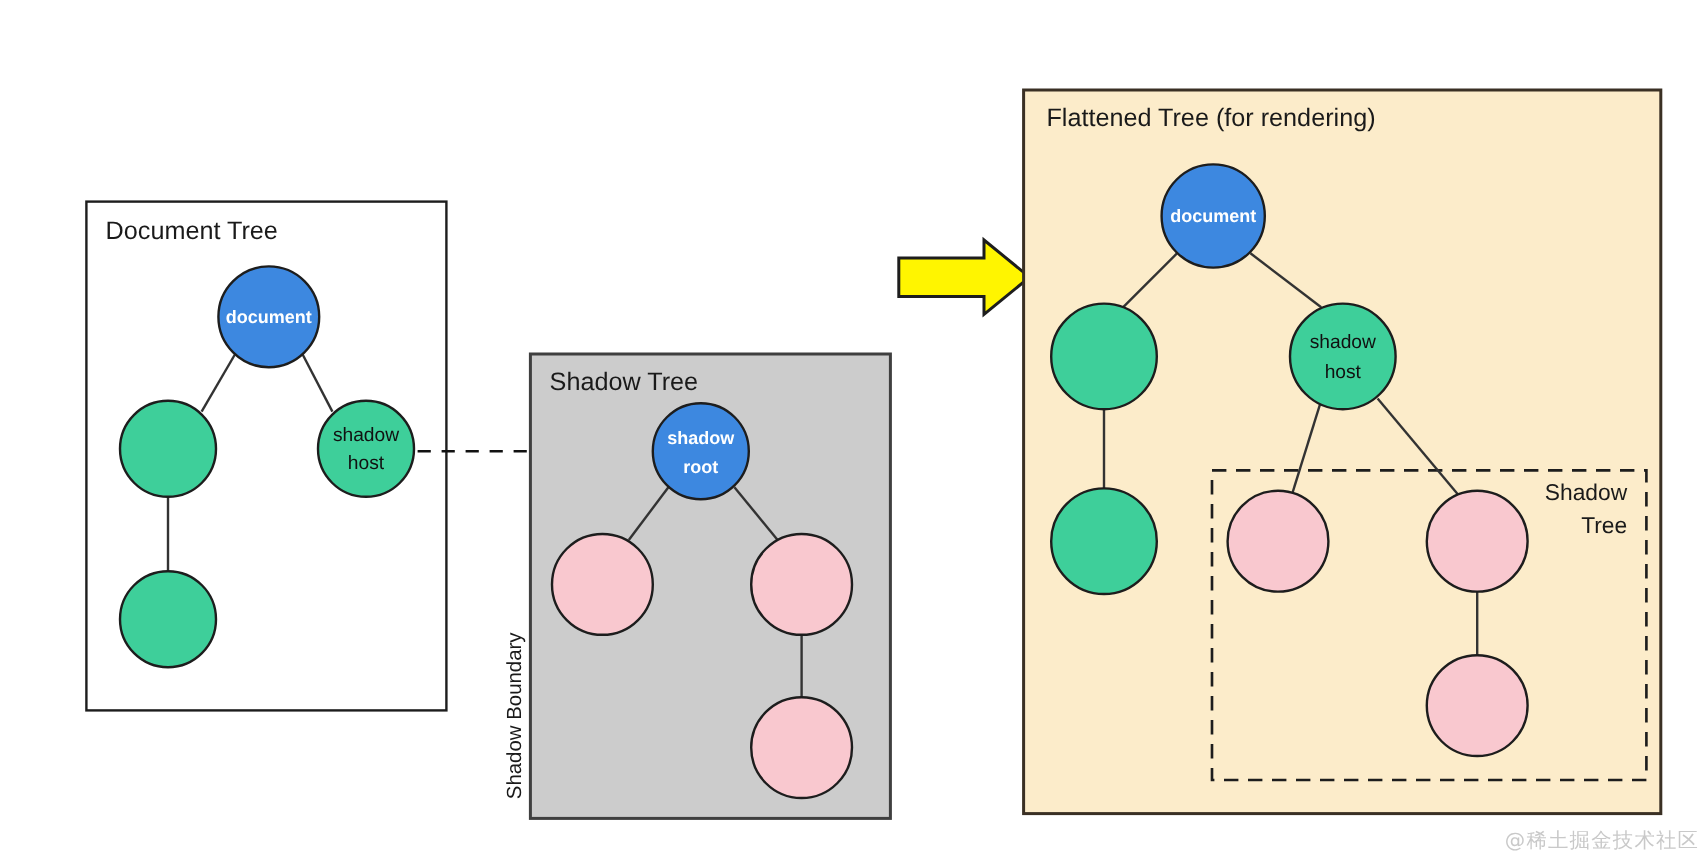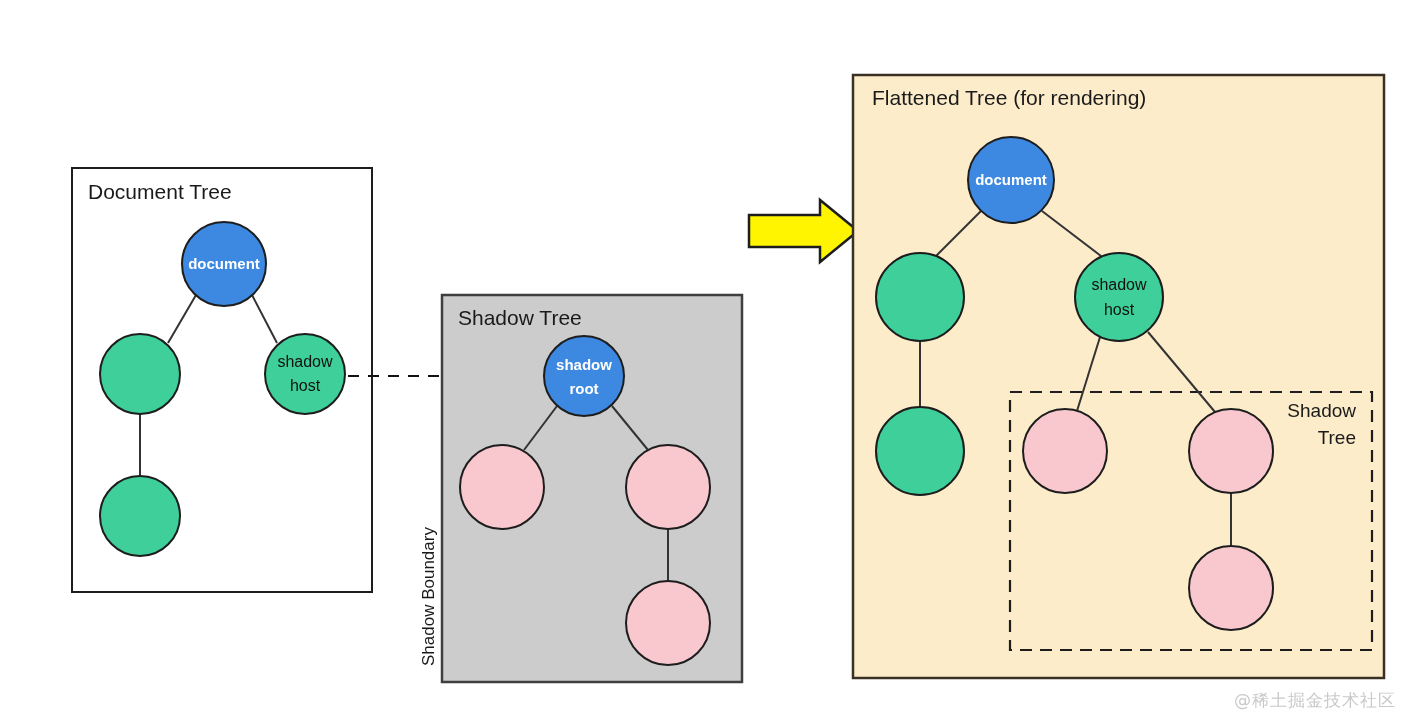--- a/index.html
+++ b/index.html
@@ -40,21 +40,21 @@
     font-family: "Liberation Sans", sans-serif;
   }
   .region-label {
     font-size: 19px;
     fill: #1a1a1a;
     font-family: "Liberation Sans", sans-serif;
     text-anchor: end;
   }
   .watermark {
     position: absolute;
-    right: 20px;
+    right: 0;
     bottom: 8px;
     font-size: 17px;
     color: #c9c9c9;
     font-family: "DejaVu Sans", sans-serif;
     letter-spacing: 1px;
     user-select: none;
   }
 </style>
 </head>
 <body>

